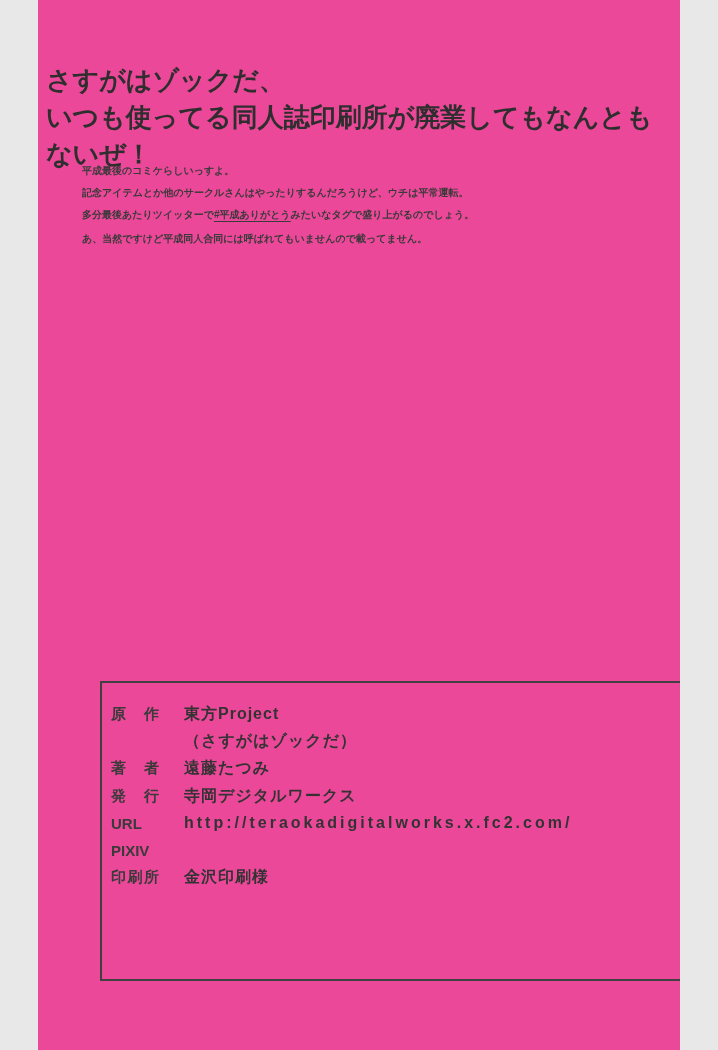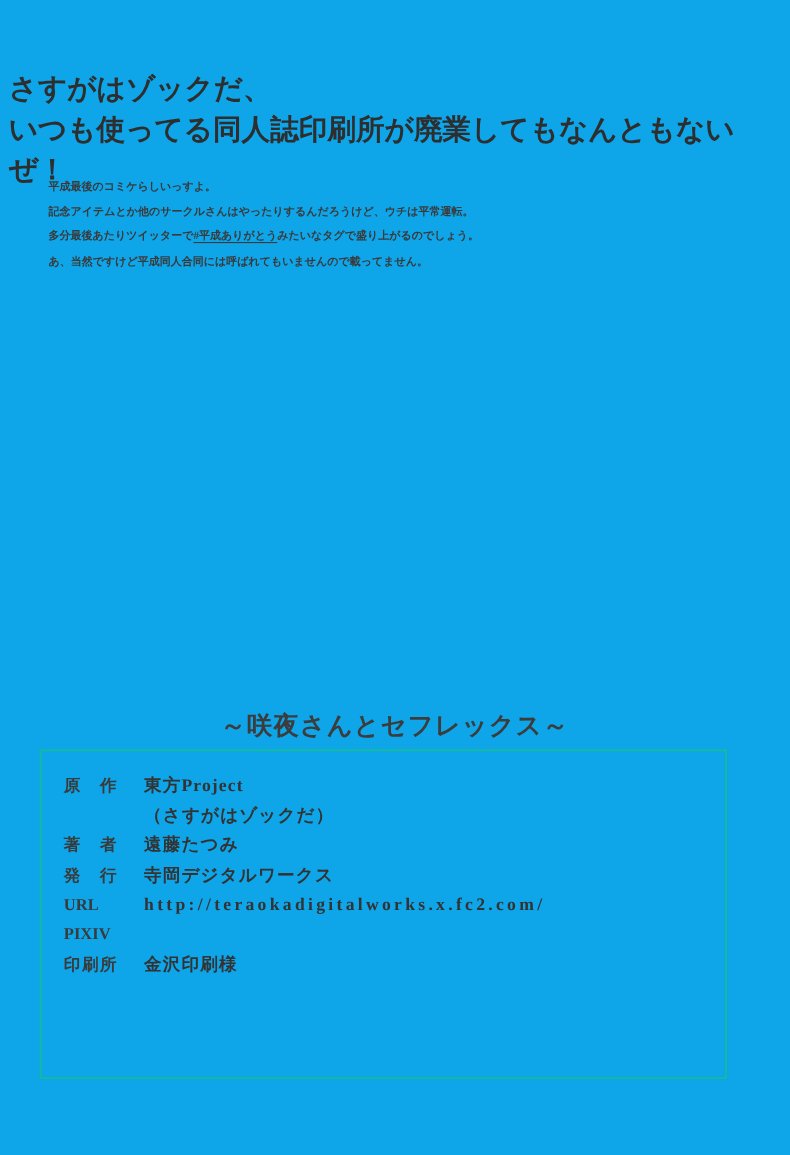--- a/index.html
+++ b/index.html
@@ -2,26 +2,26 @@
 <html><head>
 <meta charset="utf-8">
 <style>
   html, body {
     margin: 0;
     padding: 0;
     background: #e8e8e8;
   }
   .page {
     position: relative;
-    width: 718px;
+    width: 642px;
     height: 1050px;
     margin: 0 auto;
-    background: #0ea5e9;
+    background: #ec4899;
     overflow: hidden;
-    font-family: Liberation Serif, serif;
+    font-family: Liberation Sans, sans-serif;
     color: #3a3a3a;
   }
   .headline {
     position: absolute;
     top: 62px;
     left: 8px;
     right: 4px;
     font-size: 26px;
     font-weight: 700;
     line-height: 37px;
@@ -51,27 +51,27 @@
     left: 0;
     width: 100%;
     text-align: center;
     font-size: 23px;
     font-weight: 700;
     letter-spacing: 1px;
     color: #3c3c3c;
   }
   .colophon {
     position: absolute;
-    left: 36px;
+    left: 62px;
     top: 681px;
     width: 601px;
     height: 278px;
-    border: 2px solid #14b8a6;
+    border: 2px solid #404040;
     box-sizing: content-box;
-    padding: 18px 0 0 20px;
+    padding: 18px 0 0 9px;
   }
   .colophon-row {
     display: flex;
     align-items: center;
     height: 27.2px;
     white-space: nowrap;
   }
   .colophon-label {
     display: inline-block;
     width: 48px;
@@ -108,21 +108,20 @@
   <div class="afterword afterword-1">
     <div>平成最後のコミケらしいっすよ。</div>
     <div>記念アイテムとか他のサークルさんはやったりするんだろうけど、ウチは平常運転。</div>
     <div><span>多分最後あたりツイッターで</span><span class="hashtag">#平成ありがとう</span><span>みたいなタグで盛り上がるのでしょう。</span></div>
   </div>
 
   <div class="afterword afterword-2">
     <div>あ、当然ですけど平成同人合同には呼ばれてもいませんので載ってません。</div>
   </div>
 
-  <div class="book-title">～咲夜さんとセフレックス～</div>
 
   <div class="colophon">
     <div class="colophon-row">
       <span class="colophon-label">原作</span>
       <span class="colophon-value">東方Project</span>
     </div>
     <div class="colophon-row">
       <span class="colophon-label"></span>
       <span class="colophon-value">（さすがはゾックだ）</span>
     </div>

